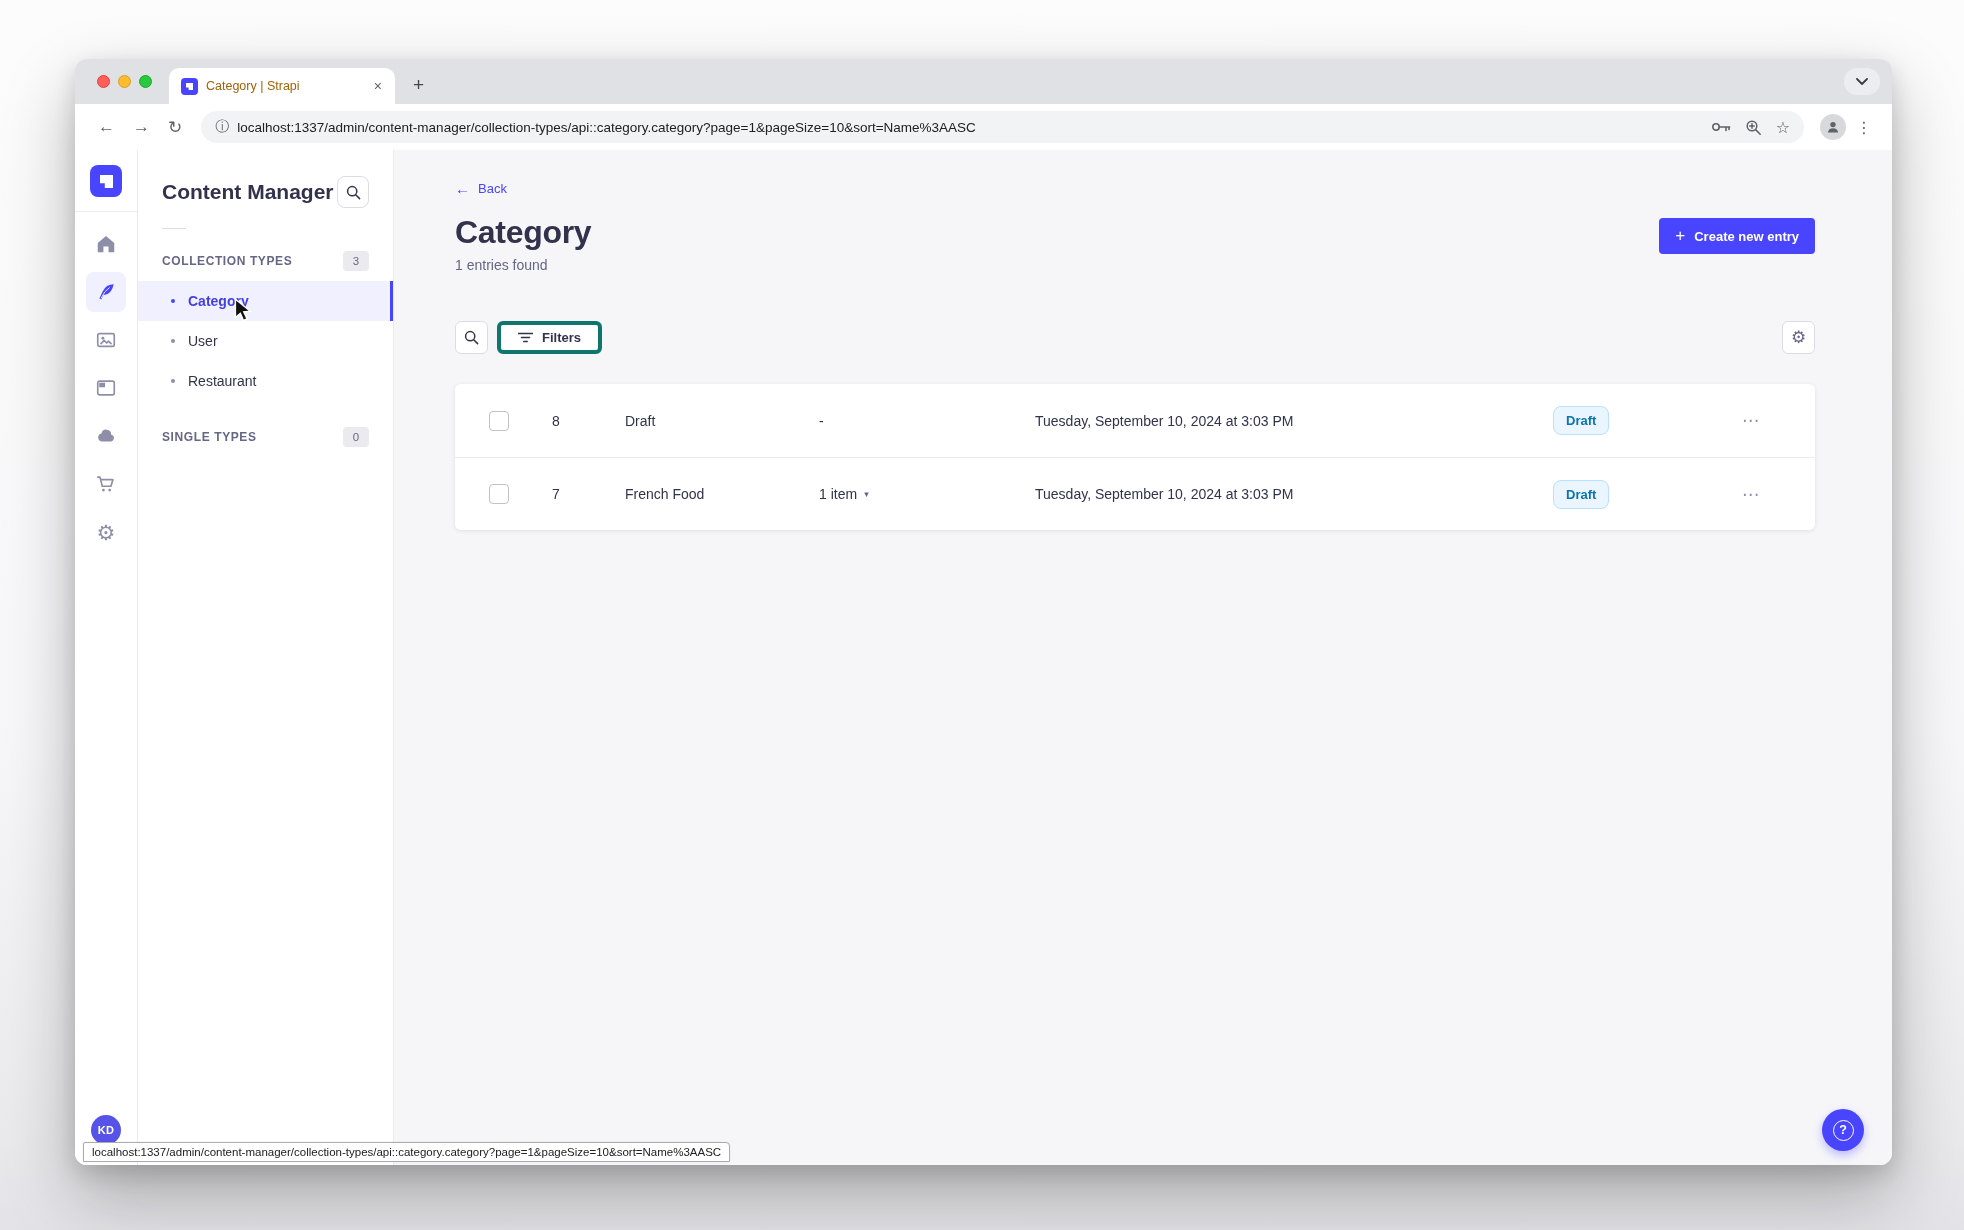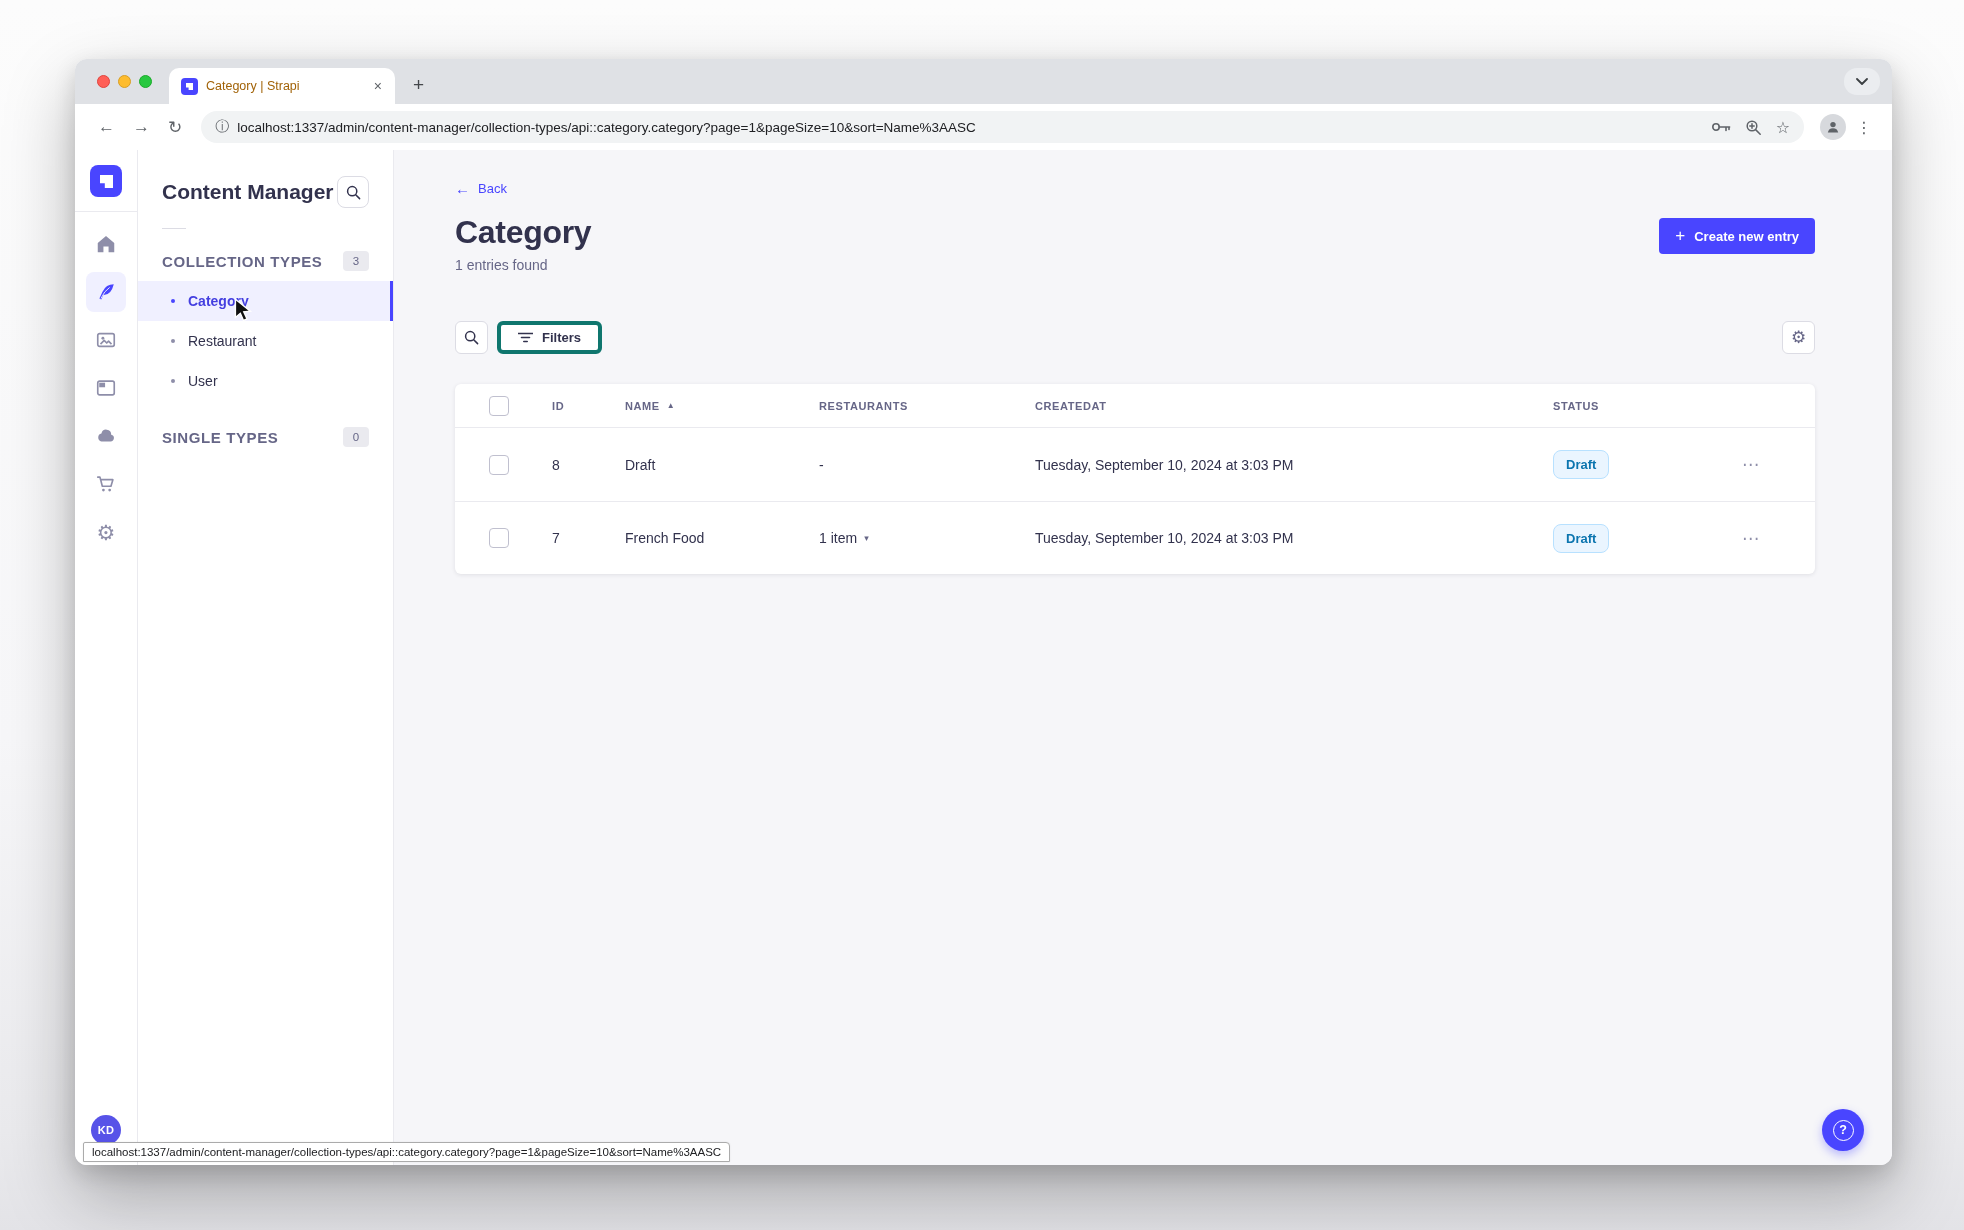--- a/index.html
+++ b/index.html
@@ -61,21 +61,21 @@
     background:#5753E8; color:#fff; font-size:11px; font-weight:bold;
     display:flex; align-items:center; justify-content:center; letter-spacing:.3px;
   }
   
   .panel { width:256px; background:#fff; border-right:1px solid #EAEAEF; flex:none; padding-top:26px; }
   .panel-head { display:flex; align-items:center; justify-content:space-between; padding:0 24px; }
   .panel-title { font-size:21px; font-weight:bold; color:#32324D; }
   .panel-search { width:32px; height:32px; border:1px solid #DCDCE4; border-radius:8px; background:#fff; display:flex; align-items:center; justify-content:center; }
   .panel-div { width:24px; height:1px; background:#DCDCE4; margin:20px 24px 22px; }
   .section-head { display:flex; align-items:center; justify-content:space-between; padding:0 24px; margin-bottom:10px; }
-  .section-label { font-size:15px; font-weight:bold; letter-spacing:.6px; color:#666687; }
+  .section-label { font-size:12px; font-weight:bold; letter-spacing:.6px; color:#666687; }
   .section-badge { min-width:26px; height:20px; padding:0 7px; border-radius:4px; background:#EAEAEF; color:#666687; font-size:11.5px; display:flex; align-items:center; justify-content:center; }
   .ct-item { height:40px; display:flex; align-items:center; gap:13px; padding-left:33px; font-size:14px; color:#32324D; position:relative; }
   .ct-bullet { width:4px; height:4px; border-radius:50%; background:#8E8EA9; flex:none; }
   .ct-item.active { background:#F0F0FF; color:#443FE0; font-weight:bold; }
   .ct-item.active .ct-bullet { background:#4945FF; }
   .ct-item.active::after { content:""; position:absolute; right:0; top:0; bottom:0; width:3px; background:#4945FF; }
   .single-types { margin-top:26px; }
   
   .main { flex:1; background:#F6F6F9; padding:30px 77px 0 61px; position:relative; min-width:0; }
   .back-link { display:inline-flex; align-items:center; gap:8px; color:#4945FF; font-size:13px; }
@@ -258,25 +258,25 @@
       <div class="section-head">
         <span class="section-label">COLLECTION TYPES</span>
         <span class="section-badge">3</span>
       </div>
       <div class="ct-item active">
         <span class="ct-bullet"></span>
         <span>Category</span>
       </div>
       <div class="ct-item">
         <span class="ct-bullet"></span>
-        <span>Restaurant</span>
+        <span>User</span>
       </div>
       <div class="ct-item">
         <span class="ct-bullet"></span>
-        <span>User</span>
+        <span>Restaurant</span>
       </div>
 
       <div class="section-head single-types">
         <span class="section-label">SINGLE TYPES</span>
         <span class="section-badge">0</span>
       </div>
     </div>
 
     <div class="main">
       <a class="back-link">
@@ -307,40 +307,20 @@
             <svg width="15" height="11" viewBox="0 0 15 11">
                 <path d="M0.5 1.5 h14 M3.5 5.5 h8 M5.8 9.5 h3.4" stroke="#32324D" stroke-width="1.6" stroke-linecap="round"></path>
               </svg>
           </span>
           <span>Filters</span>
         </button>
         <span class="icon-btn gear-btn">⚙</span>
       </div>
 
       <div class="table-card">
-        <div class="trow thead">
-          <span class="cb"></span>
-          <span class="th col-id">
-              <span>ID</span>
-            </span>
-          <span class="th col-name">
-            <span>NAME</span>
-            <span class="sort-tri">▲</span>
-          </span>
-          <span class="th col-rest">
-              <span>RESTAURANTS</span>
-            </span>
-          <span class="th col-date">
-              <span>CREATEDAT</span>
-            </span>
-          <span class="th col-status">
-              <span>STATUS</span>
-            </span>
-          <span class="col-actions"></span>
-        </div>
 
         <div class="trow tbody-row">
           <span class="cb"></span>
           <span class="td col-id">8</span>
           <span class="td col-name">Draft</span>
           <span class="td col-rest">-</span>
           <span class="td col-date">Tuesday, September 10, 2024 at 3:03 PM</span>
           <span class="td col-status">
             <span class="status-badge">Draft</span>
           </span>

